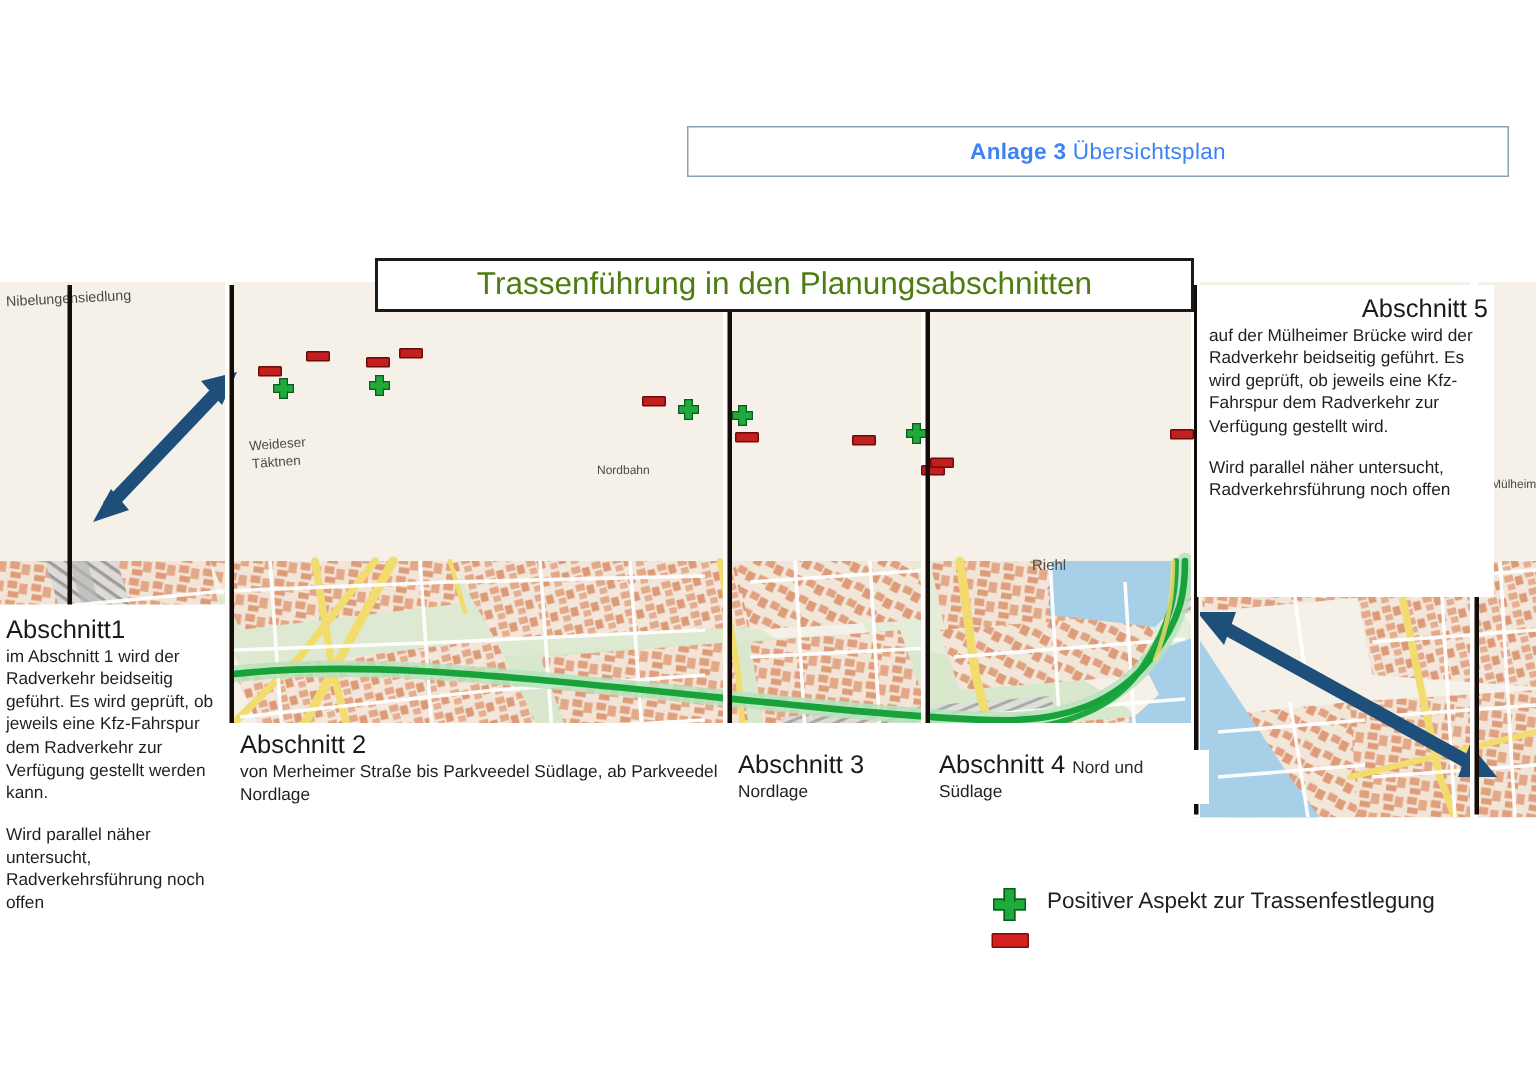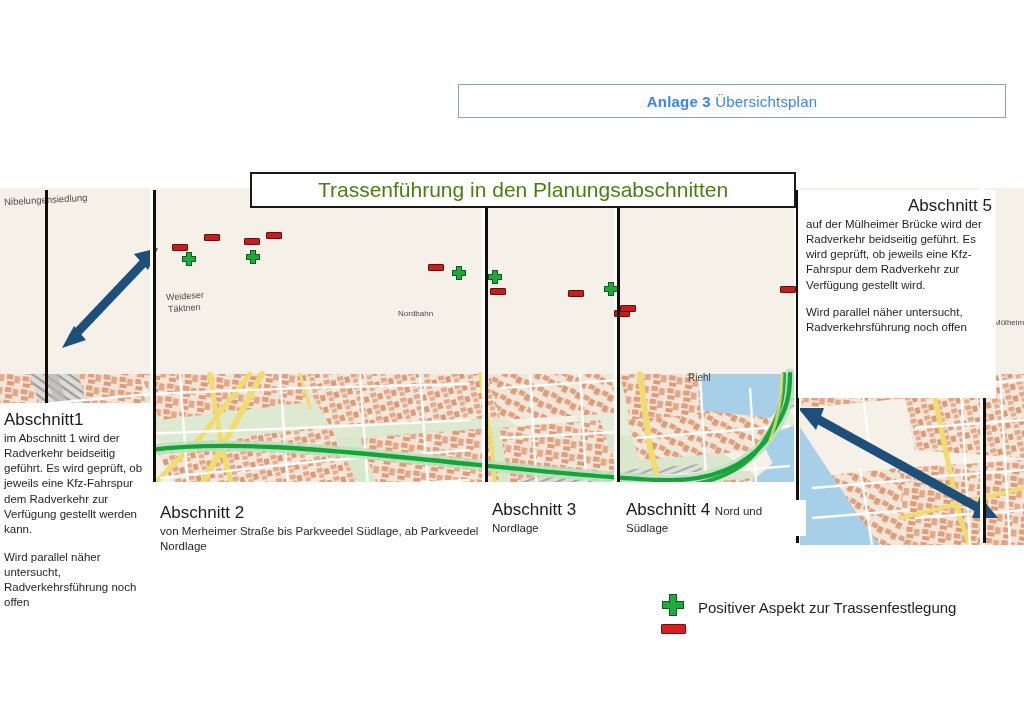--- a/index.html
+++ b/index.html
@@ -93,21 +93,21 @@
   }
   .label-block .body {
     font-size: 11.5px;
     color: #1f1f1f;
     line-height: 1.33;
   }
   .label-block .body p { margin: 0; }
   .label-block .body .gap { height: 12px; }
 
   .lb1 { left: 4px; top: 408px; width: 142px; background:#fff; padding-top:2px;}
-  .lb2 { left: 160px; top: 487px; width: 320px; background:#fff;margin-top:16px;}
+  .lb2 { left: 160px; top: 487px; width: 320px; background:#fff;}
   .lb3 { left: 492px; top: 500px; width: 118px; background:#fff;}
   .lb4 { left: 626px; top: 500px; width: 180px; background:#fff;}
   .lb5 { left: 806px; top: 196px; width: 186px; }
   .lb5 .head { font-size: 17px; text-align: right; }
 
   
   .lb5-bg {
     position: absolute;
     left: 798px; top: 190px;
     width: 198px; height: 208px;
@@ -127,21 +127,21 @@
   }
 
   
   .legend {
     position: absolute;
     left: 658px; top: 592px;
     z-index: 40;
   }
   .legend-row {
     display: flex;
-    align-items: flex-end;
+    align-items: flex-start;
     height: 24px;
   }
   .legend-sym {
     width: 30px; height: 22px;
     position: relative;
     margin-right: 10px;
     flex: none;
   }
   .legend-label {
     font-size: 15px;

